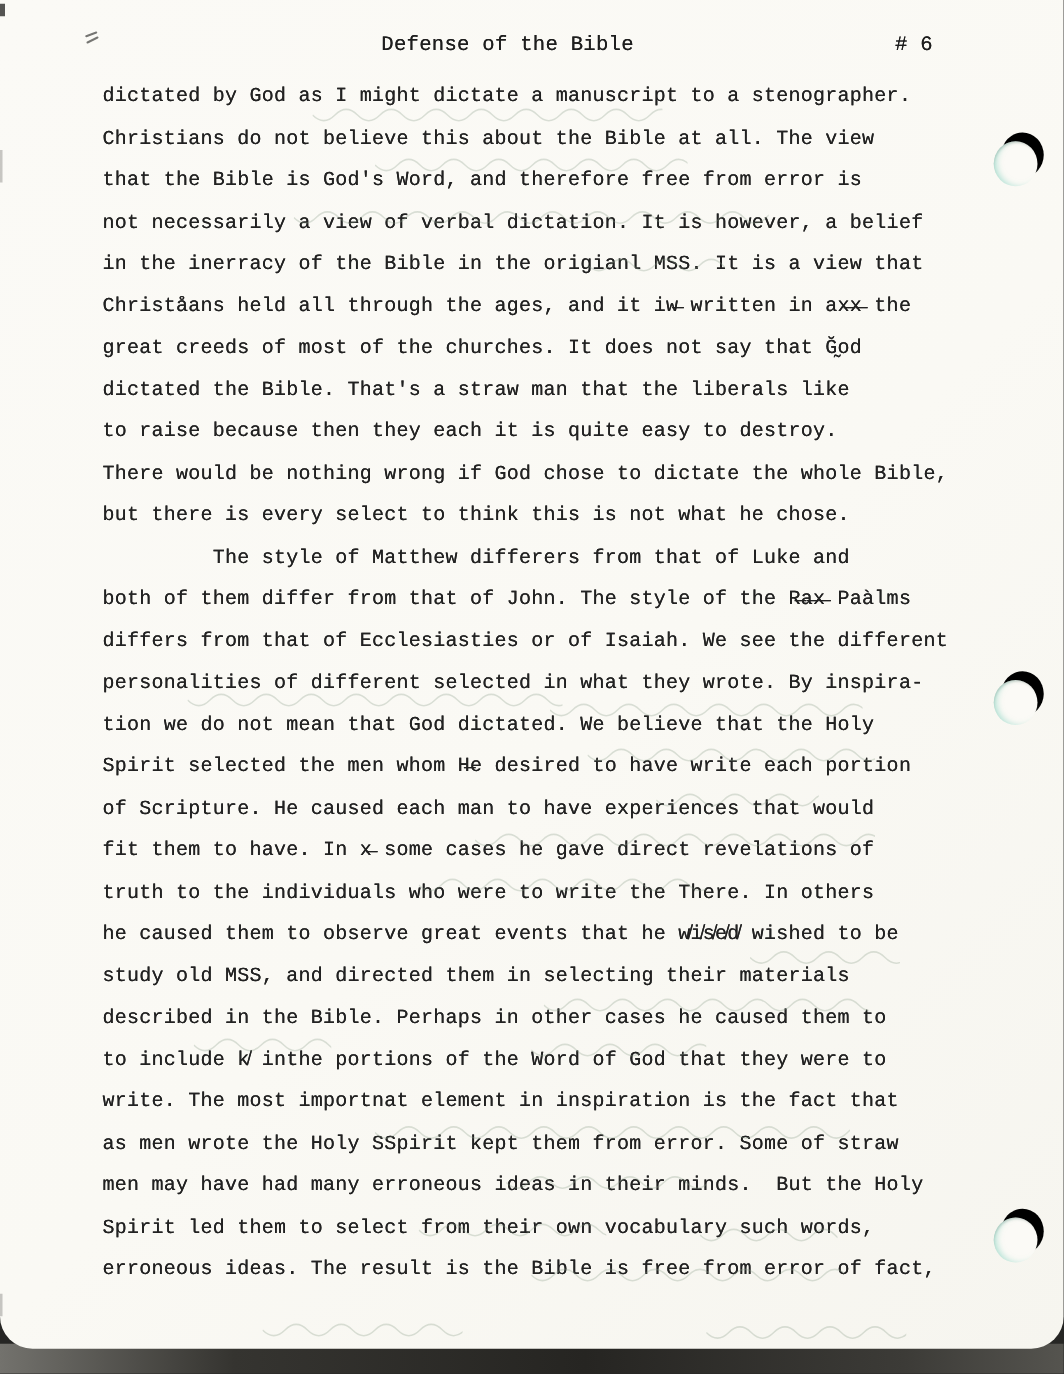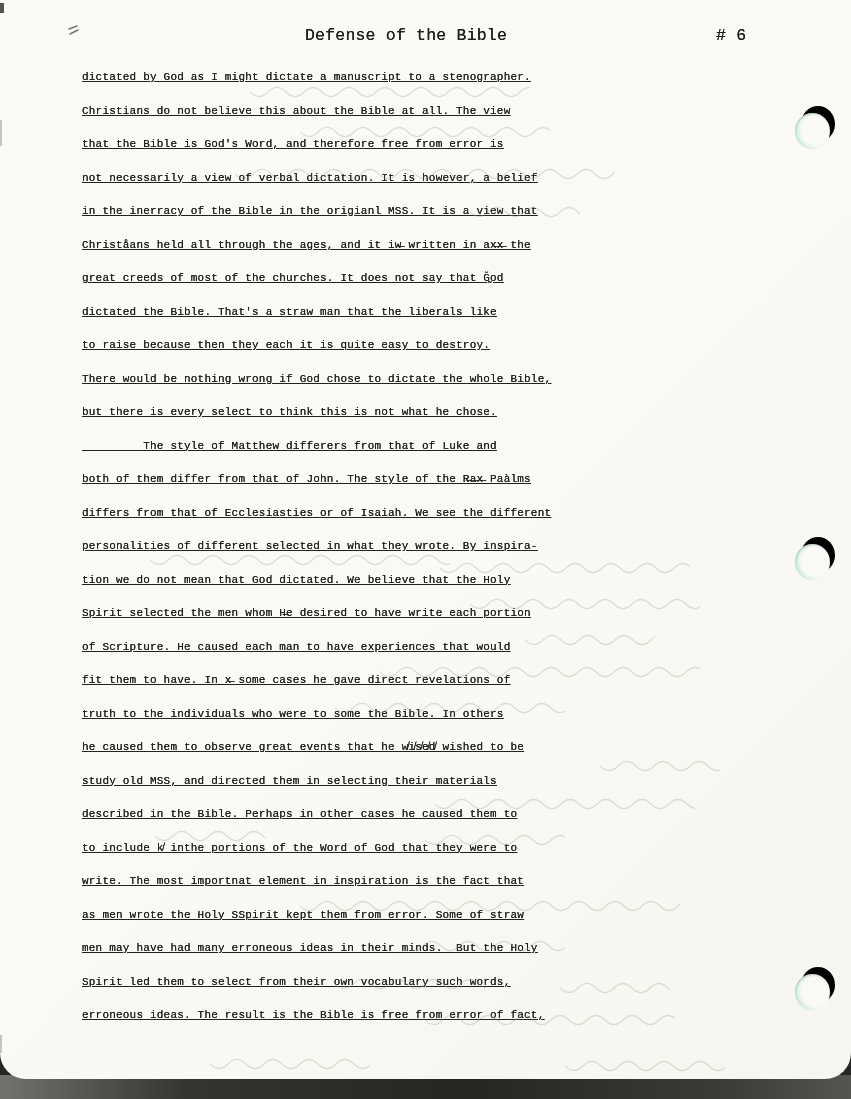--- a/index.html
+++ b/index.html
@@ -30,24 +30,23 @@
   .page-num{
     position:absolute;left:700px;top:0;
     font-size:16.5px;letter-spacing:.2px;color:#1e1e1e;
     text-shadow:0 0 .4px #1e1e1e;white-space:pre;
   }
   .body-lines{
     position:absolute;top:61px;left:82px;width:730px;
   }
   .tl{
     height:33.5px;line-height:33.5px;
-    font-size:11px;letter-spacing:.2px;color:#222;
+    font-size:16px;letter-spacing:.2px;color:#222;
     text-shadow:0 0 .45px #222;
     white-space:pre;
-    text-decoration:underline;
   }
   
   .hole{position:absolute;width:38px;height:42px;z-index:3;}
   .hole::before{
     content:"";position:absolute;left:3px;top:0;width:34px;height:36px;
     border-radius:50%;background:radial-gradient(circle at 60% 35%,#000 55%,#3a3f3c 80%,#6a6f6a 100%);
   }
   .hole::after{
     content:"";position:absolute;left:-3px;top:7px;width:35px;height:36px;
     border-radius:50%;background:#fbfaf6;
@@ -90,21 +89,21 @@
         <div class="tl">There would be nothing wrong if God chose to dictate the whole Bible,</div>
         <div class="tl">but there is every select to think this is not what he chose.</div>
         <div class="tl">         The style of Matthew differers from that of Luke and</div>
         <div class="tl">both of them differ from that of John. The style of the R̶a̶x̶ Paàlms</div>
         <div class="tl">differs from that of Ecclesiasties or of Isaiah. We see the different</div>
         <div class="tl">personalities of different selected in what they wrote. By inspira-</div>
         <div class="tl">tion we do not mean that God dictated. We believe that the Holy</div>
         <div class="tl">Spirit selected the men whom H̶e desired to have write each portion</div>
         <div class="tl">of Scripture. He caused each man to have experiences that would</div>
         <div class="tl">fit them to have. In x̶ some cases he gave direct revelations of</div>
-        <div class="tl">truth to the individuals who were to some the Bible. In others</div>
+        <div class="tl">truth to the individuals who were to write the There. In others</div>
         <div class="tl">he caused them to observe great events that he w̸i̸s̸e̸d̸ wished to be</div>
         <div class="tl">study old MSS, and directed them in selecting their materials</div>
         <div class="tl">described in the Bible. Perhaps in other cases he caused them to</div>
         <div class="tl">to include k̸ inthe portions of the Word of God that they were to</div>
         <div class="tl">write. The most importnat element in inspiration is the fact that</div>
         <div class="tl">as men wrote the Holy SSpirit kept them from error. Some of straw</div>
         <div class="tl">men may have had many erroneous ideas in their minds.  But the Holy</div>
         <div class="tl">Spirit led them to select from their own vocabulary such words,</div>
         <div class="tl">erroneous ideas. The result is the Bible is free from error of fact,</div>
       </div>

